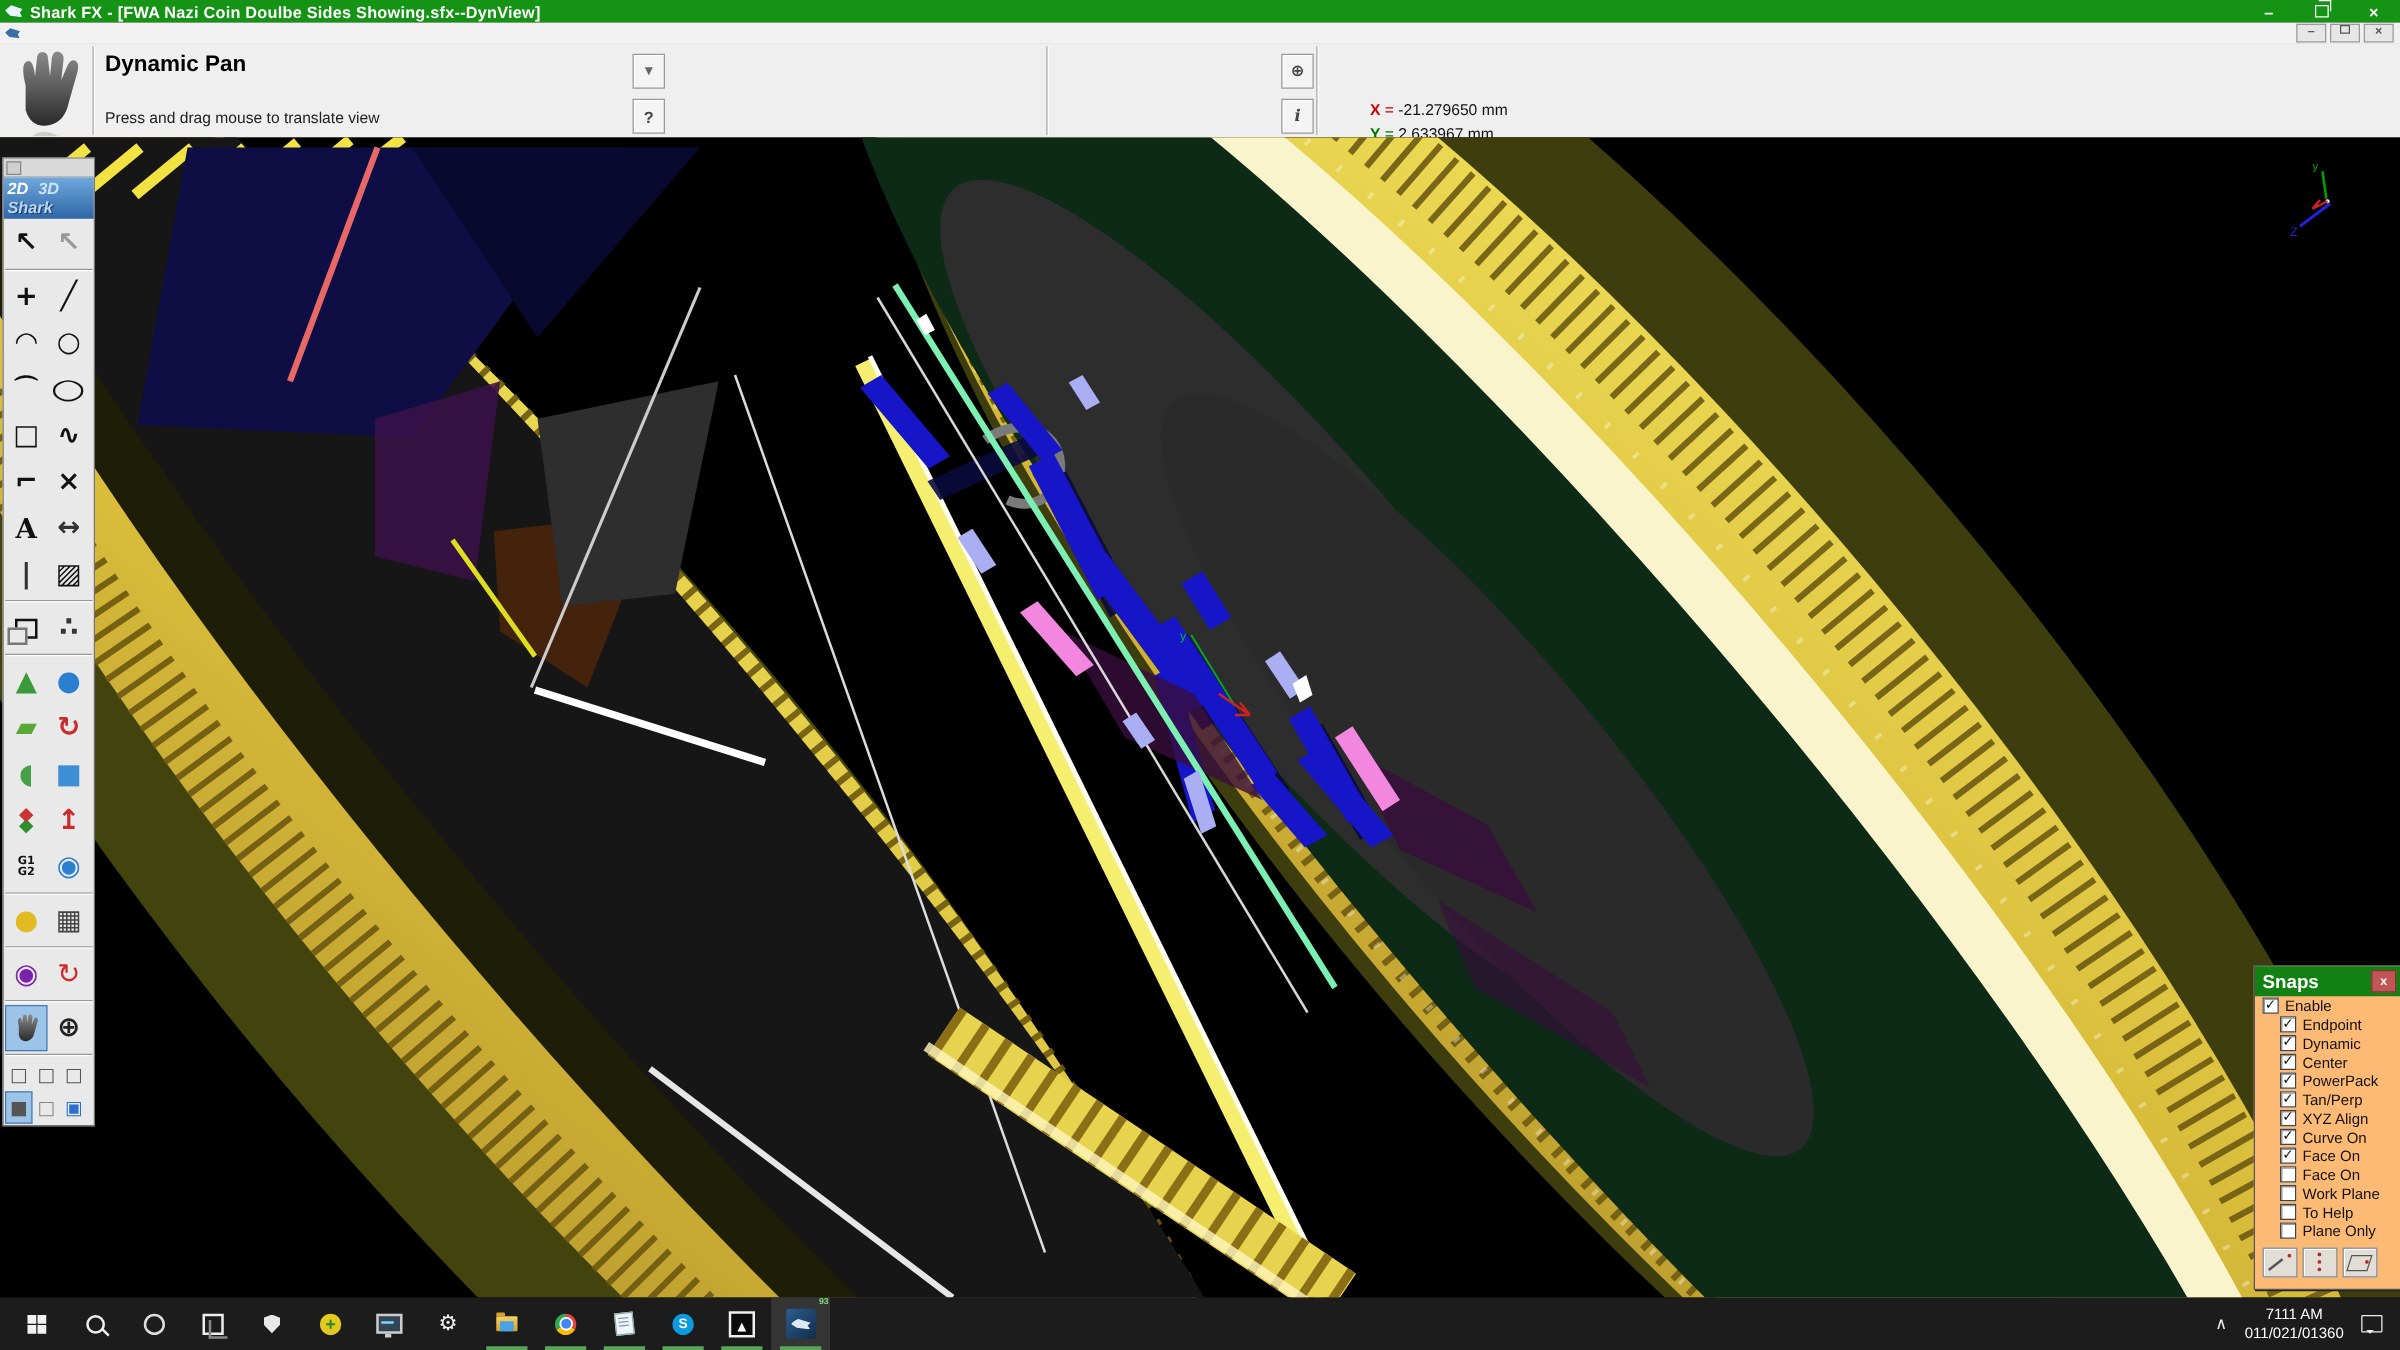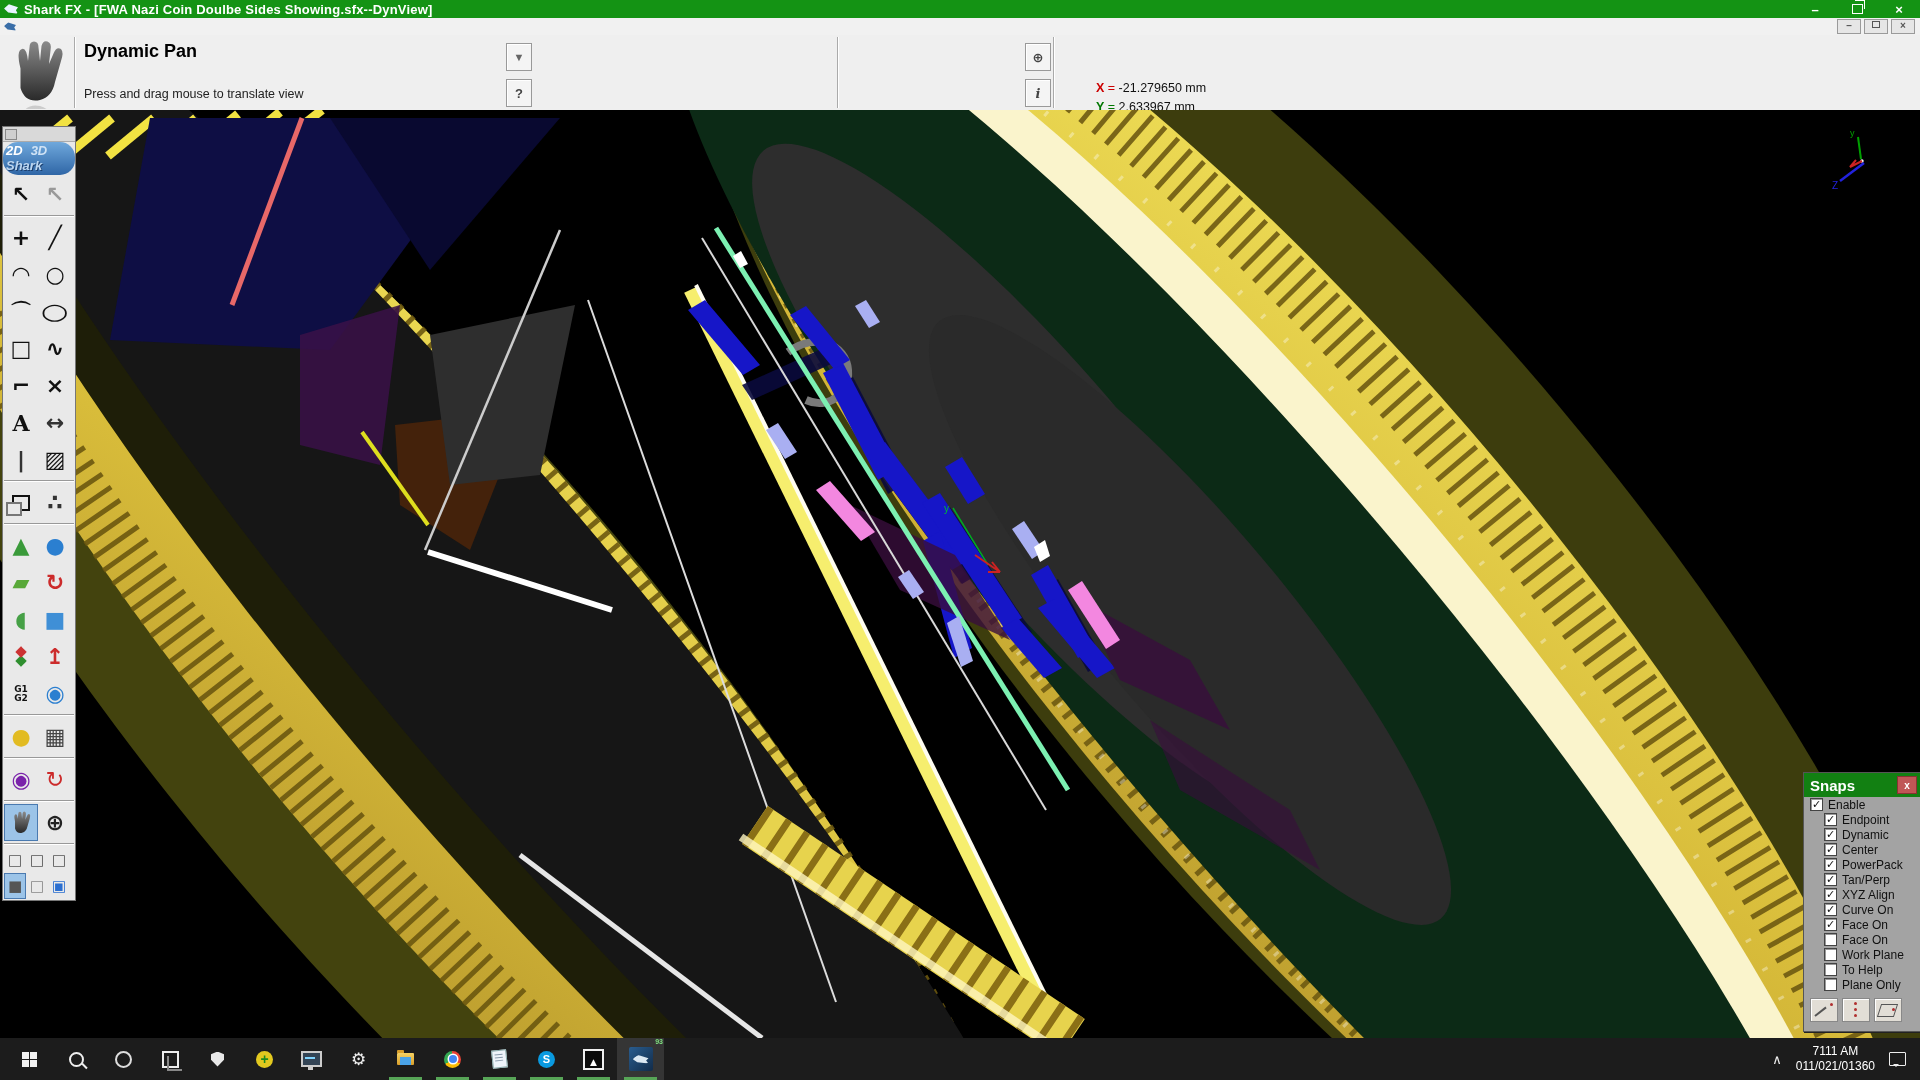--- a/index.html
+++ b/index.html
@@ -40,38 +40,38 @@
   .coords{position:absolute;left:1096px;top:44px;font-size:12.5px;line-height:19px;}
   .coord-row{white-space:nowrap;}
   .coord-label{font-weight:700;}
   .coord-val{color:#111;}
   
   #vp{position:absolute;left:0;top:110px;width:1920px;height:928px;background:#000;}
   
   .palette{position:absolute;left:2px;top:126px;width:72px;background:#e9e9e9;border:1px solid #777;}
   .pal-mini{height:14px;background:#d9d9d9;border-bottom:1px solid #aaa;display:flex;align-items:center;}
   .pal-close{width:10px;height:9px;background:#cfcfcf;border:1px solid #888;margin-left:2px;}
-  .pal-head{background:linear-gradient(#6fa8dc,#2f66a6);color:#fff;padding:1px 3px 2px;border-radius:15px;}
+  .pal-head{background:linear-gradient(#6fa8dc,#2f66a6);color:#fff;padding:1px 3px 2px;}
   .pal-tabs{font-size:13px;font-weight:700;font-style:italic;display:flex;gap:8px;}
   .pal-tab3d{color:#cfe2f5;}
   .pal-brand{font-size:13px;font-weight:700;font-style:italic;color:#bcd6f0;text-shadow:1px 1px 0 #1c3f6e;}
   .pal-grid{display:flex;flex-wrap:wrap;padding:1px;}
   .cell{width:34px;height:37px;display:flex;align-items:center;justify-content:center;
         font-family:"DejaVu Sans",sans-serif;font-size:22px;line-height:1;cursor:default;}
   .cell.small{width:22px;height:26px;font-size:15px;}
   .cell.active{background:#9cc4e8;border:1px solid #4a7ab0;box-sizing:border-box;}
   .cell .stretch{transform:scaleX(1.45);display:inline-block;}
   .cell .serif{font-family:"DejaVu Serif",serif;font-weight:700;}
   .cell .layers{text-shadow:0 9px 0 #2f8f2f;font-size:15px;position:relative;top:-5px;}
   .cell .tinytxt{font-size:9px;font-weight:700;color:#111;white-space:pre-line;text-align:center;}
   .sq2{width:14px;height:12px;border:2.5px solid #111;position:relative;display:inline-block;}
   .sq2::before{content:"";position:absolute;left:-8px;top:5px;width:12px;height:10px;border:2px solid #777;background:#e9e9e9;}
   .pal-div{width:100%;height:0;border-top:1px solid #999;border-bottom:1px solid #fff;margin:2px 0;}
   
-  .snaps{position:absolute;left:1803px;top:772px;width:116px;height:258px;background:#a3a3a3;
+  .snaps{position:absolute;left:1803px;top:772px;width:116px;height:258px;background:#fdba74;
          border:1px solid #555;box-shadow:1px 1px 0 #222;}
   .snaps-title{height:24px;background:#128012;color:#fff;display:flex;align-items:center;
                font-size:15px;font-weight:700;padding-left:6px;}
   .snaps-close{margin-left:auto;width:18px;height:16px;background:#c05656;border:1px solid #833;
                color:#fff;font-size:10px;font-weight:700;display:flex;align-items:center;justify-content:center;margin-right:3px;}
   .snap-row{display:flex;align-items:center;height:15px;font-size:12px;color:#111;padding-left:6px;}
   .snap-row.ind{padding-left:20px;}
   .cb{width:11px;height:11px;background:#fff;border:1px solid #444;box-shadow:inset 1px 1px 0 #999;
       font-size:11px;line-height:10px;text-align:center;font-weight:700;color:#111;margin-right:5px;flex:none;}
   .snap-btns{display:flex;gap:4px;padding:6px 0 0 6px;}

